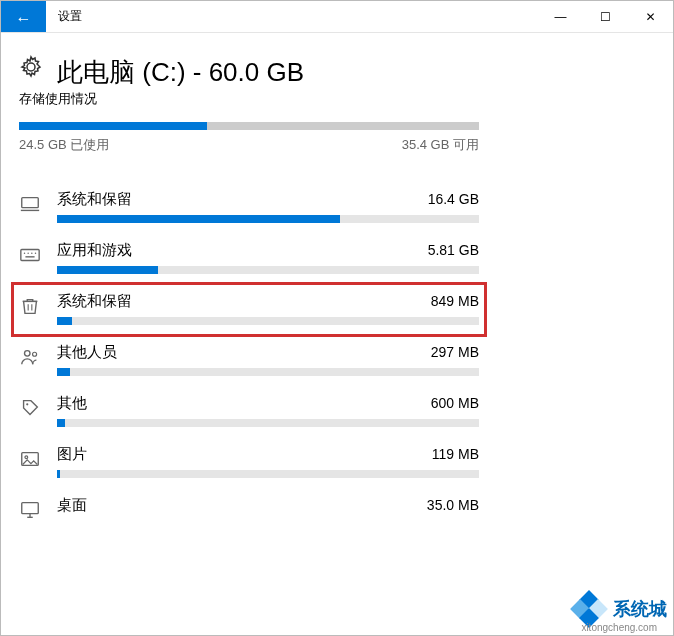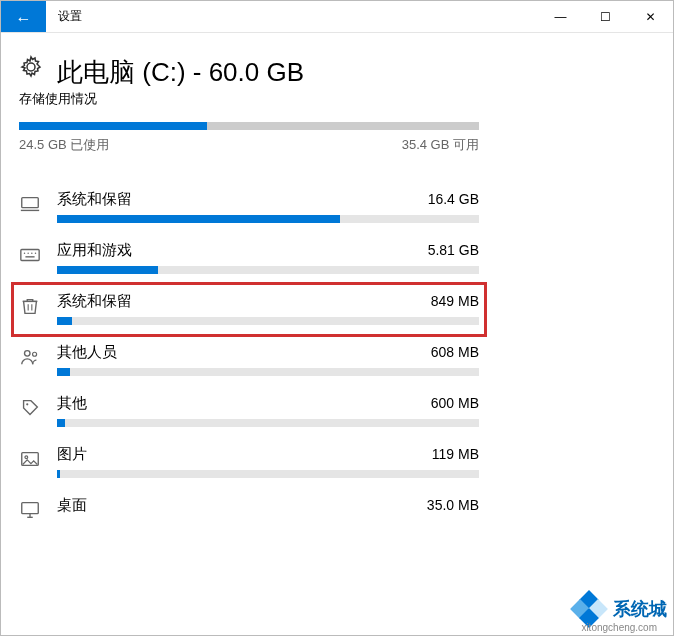--- a/index.html
+++ b/index.html
@@ -205,21 +205,21 @@
           <svg width="22" height="22" viewBox="0 0 24 24">
             <circle cx="9" cy="8" r="3" fill="none" stroke="currentColor" stroke-width="1.5"></circle>
             <path d="M3 20c0-3.3 2.7-6 6-6s6 2.7 6 6" fill="none" stroke="currentColor" stroke-width="1.5"></path>
             <circle cx="17" cy="9" r="2.2" fill="none" stroke="currentColor" stroke-width="1.3"></circle>
             <path d="M15 20c0-2.5 1.8-4.5 4-4.5" fill="none" stroke="currentColor" stroke-width="1.3"></path>
           </svg>
         </div>
         <div class="cat-body">
           <div class="cat-row1">
             <span class="cat-label">其他人员</span>
-            <span class="cat-size">608 MB</span>
+            <span class="cat-size">297 MB</span>
           </div>
           <div class="cat-bar">
             <div class="cat-bar-inner" style="width:3%"></div>
           </div>
         </div>
       </div>
       <div class="cat-item">
         <div class="cat-icon">
           <svg width="22" height="22" viewBox="0 0 24 24">
             <path d="M5 4h8l7 7-8 8-7-7z" fill="none" stroke="currentColor" stroke-width="1.5"></path>

